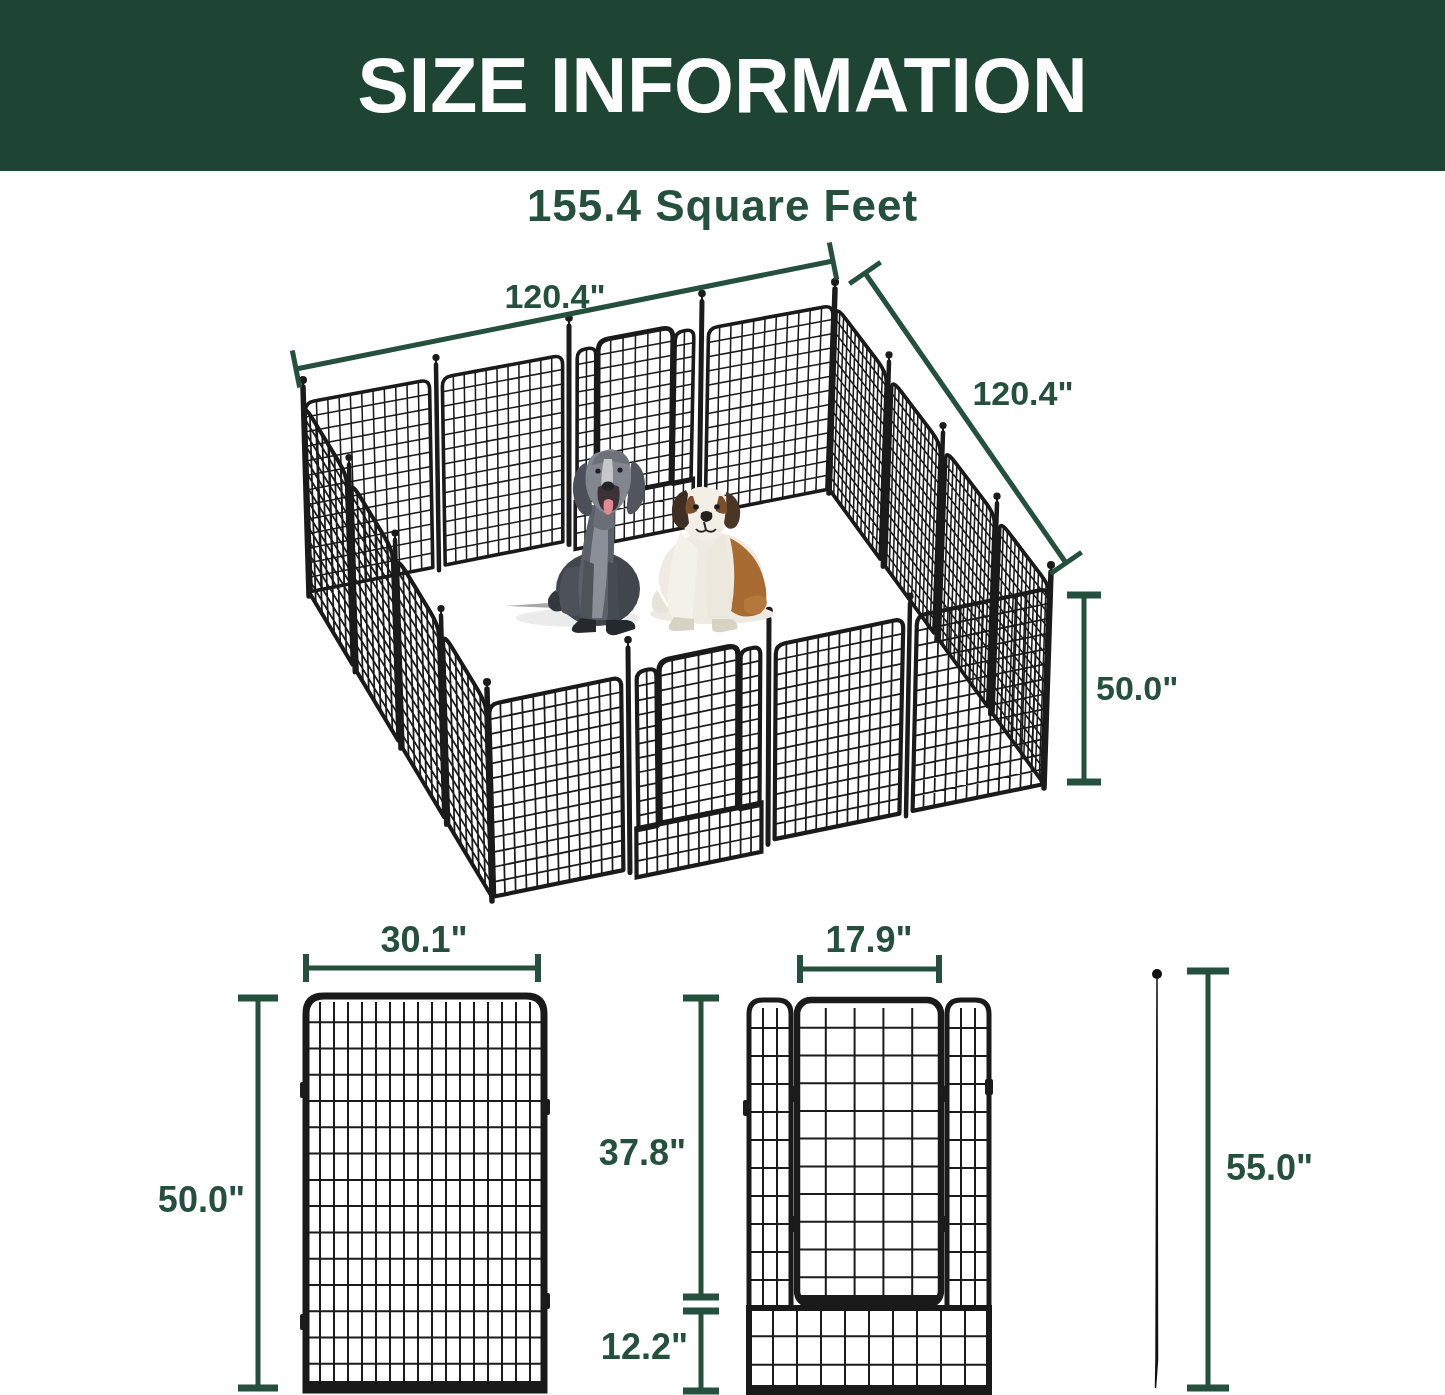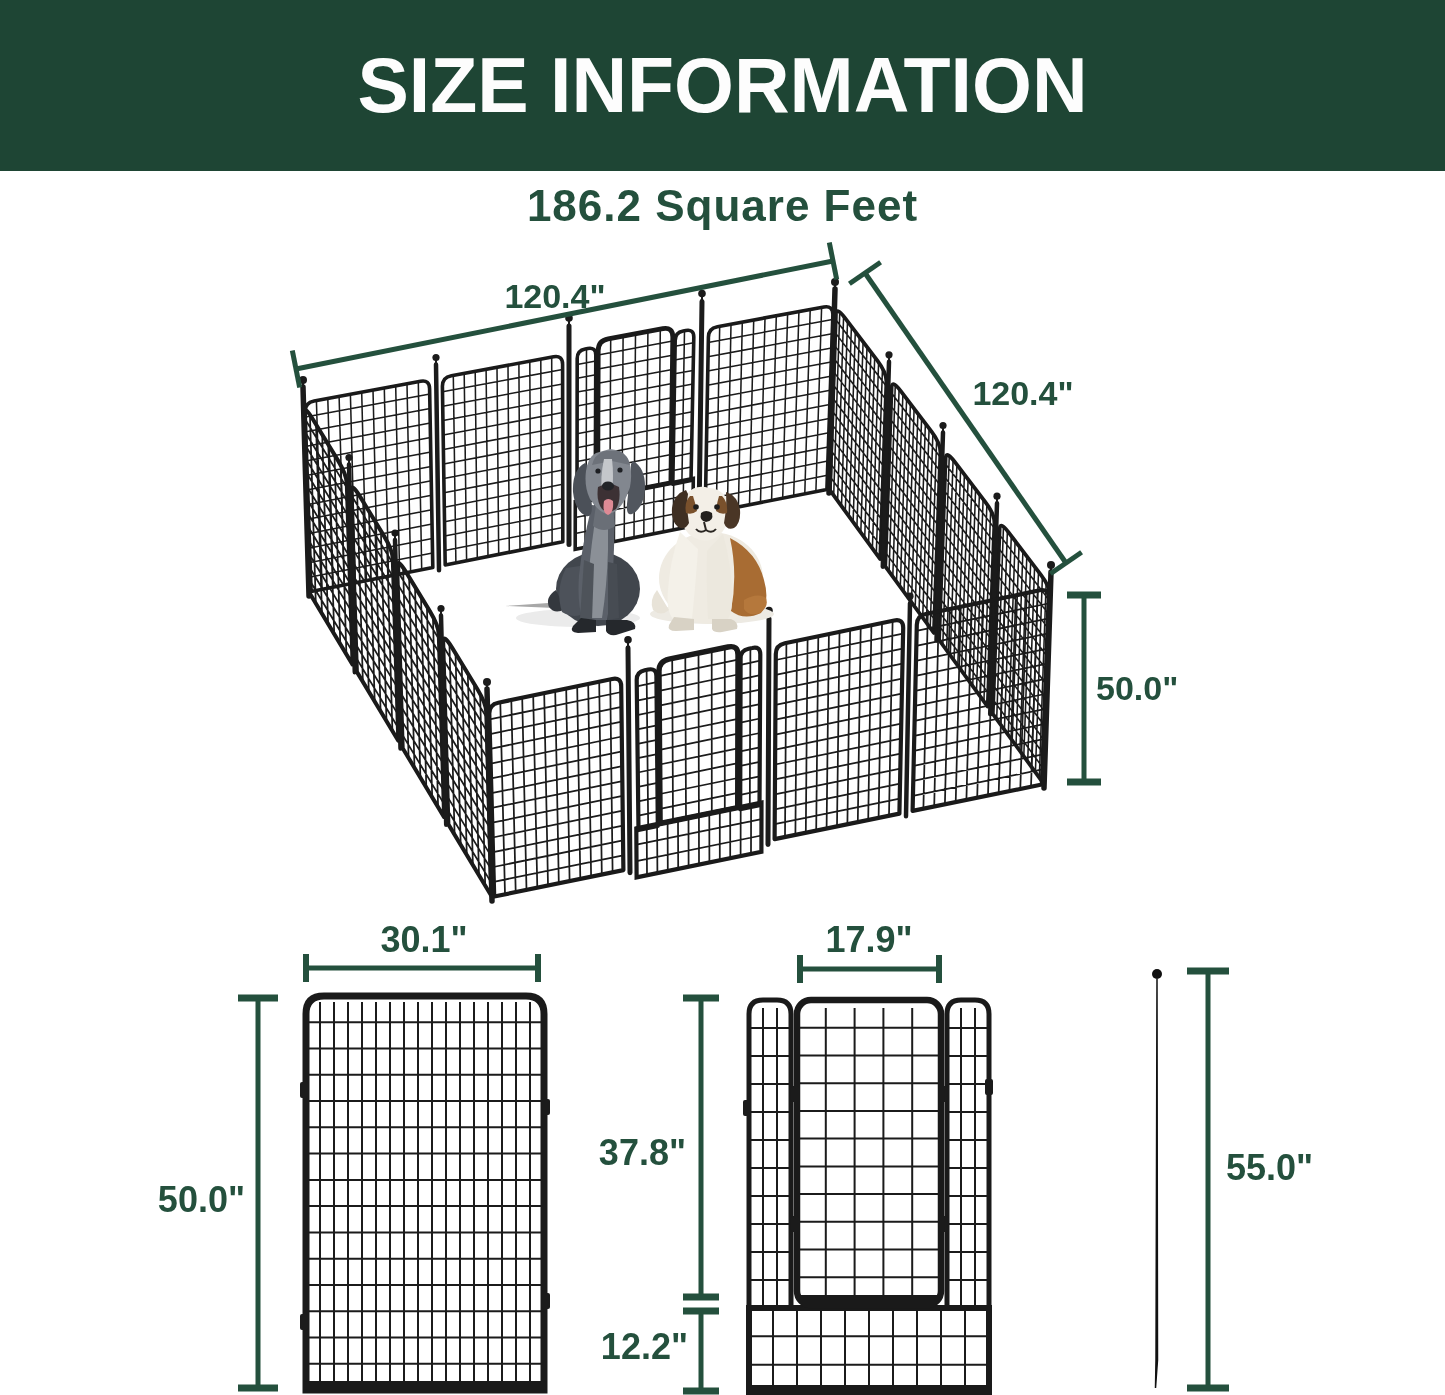--- a/index.html
+++ b/index.html
@@ -9,21 +9,21 @@
   .subtitle { position: absolute; left: 0; top: 181px; width: 1445px; text-align: center; color: #24503d; font-size: 44px; font-weight: bold; letter-spacing: 1px; }
   svg.main { position: absolute; left: 0; top: 0; }
 </style>
 </head>
 <body>
 
 <div class="banner">
     <h1>SIZE INFORMATION</h1>
   </div>
 
-<div class="subtitle">186.2 Square Feet</div>
+<div class="subtitle">155.4 Square Feet</div>
 
 <svg class="main" width="1445" height="1395" viewBox="0 0 1445 1395">
 
 <g>
       <path d="M 316.4 400.5 L 322.1 589.4 M 327.8 398.4 L 333.2 587.2 M 339.1 396.4 L 344.3 585.0 M 350.4 394.3 L 355.3 582.8 M 361.7 392.2 L 366.4 580.6 M 373.0 390.1 L 377.5 578.4 M 384.3 388.0 L 388.5 576.3 M 395.7 385.9 L 399.6 574.1 M 407.0 383.8 L 410.6 571.9 M 418.3 381.8 L 421.7 569.7 M 305.6 417.1 L 429.9 394.1 M 306.0 431.7 L 430.1 408.6 M 306.5 446.2 L 430.3 423.0 M 307.0 460.8 L 430.6 437.5 M 307.4 475.3 L 430.8 451.9 M 307.9 489.8 L 431.1 466.4 M 308.3 504.4 L 431.3 480.8 M 308.8 518.9 L 431.6 495.3 M 309.2 533.4 L 431.8 509.7 M 309.7 548.0 L 432.0 524.1 M 310.2 562.5 L 432.3 538.6 M 310.6 577.1 L 432.5 553.0" stroke="#1b1b1b" stroke-width="1.55" fill="none"></path>
       <path d="M 311.1 591.6 L 305.1 411.6 Q 305.1 402.6 314.1 401.0 L 420.6 381.3 Q 429.6 379.7 429.6 388.7 L 432.8 567.5 Z" stroke="#1a1a1a" stroke-width="3.6" fill="none" stroke-linejoin="round"></path>
       <path d="M 453.3 375.3 L 455.9 562.9 M 464.2 373.3 L 466.6 560.8 M 475.2 371.3 L 477.3 558.7 M 486.1 369.3 L 488.0 556.5 M 497.0 367.3 L 498.7 554.4 M 508.0 365.2 L 509.3 552.3 M 518.9 363.2 L 520.0 550.2 M 529.8 361.2 L 530.7 548.1 M 540.8 359.2 L 541.4 546.0 M 551.7 357.2 L 552.1 543.9 M 442.6 391.8 L 562.6 369.5 M 442.8 406.2 L 562.6 383.9 M 443.0 420.6 L 562.6 398.2 M 443.3 435.1 L 562.7 412.6 M 443.5 449.5 L 562.7 426.9 M 443.7 464.0 L 562.7 441.3 M 443.9 478.4 L 562.7 455.6 M 444.1 492.8 L 562.7 470.0 M 444.4 507.3 L 562.7 484.3 M 444.6 521.7 L 562.7 498.7 M 444.8 536.1 L 562.7 513.0 M 445.0 550.6 L 562.7 527.4" stroke="#1b1b1b" stroke-width="1.55" fill="none"></path>
       <path d="M 445.2 565.0 L 442.4 386.3 Q 442.4 377.3 451.4 375.7 L 553.6 356.8 Q 562.6 355.2 562.6 364.2 L 562.8 541.7 Z" stroke="#1a1a1a" stroke-width="3.6" fill="none" stroke-linejoin="round"></path>
       <path d="M 585.1 499.7 L 585.0 547.3 M 594.9 497.7 L 594.8 545.4 M 604.8 495.8 L 604.6 543.4 M 614.6 493.9 L 614.4 541.5 M 624.5 492.0 L 624.2 539.6 M 634.3 490.1 L 634.0 537.6 M 644.1 488.1 L 643.8 535.7 M 654.0 486.2 L 653.6 533.7 M 663.8 484.3 L 663.4 531.8 M 673.7 482.4 L 673.2 529.9 M 683.5 480.4 L 683.0 527.9 M 575.3 517.5 L 693.1 494.3 M 575.2 533.4 L 693.0 510.2" stroke="#1b1b1b" stroke-width="1.55" fill="none"></path>
       <path d="M 575.3 501.6 L 693.3 478.5 L 692.8 526.0 L 575.2 549.3 Z" stroke="#1a1a1a" stroke-width="3.6" fill="none"></path>

